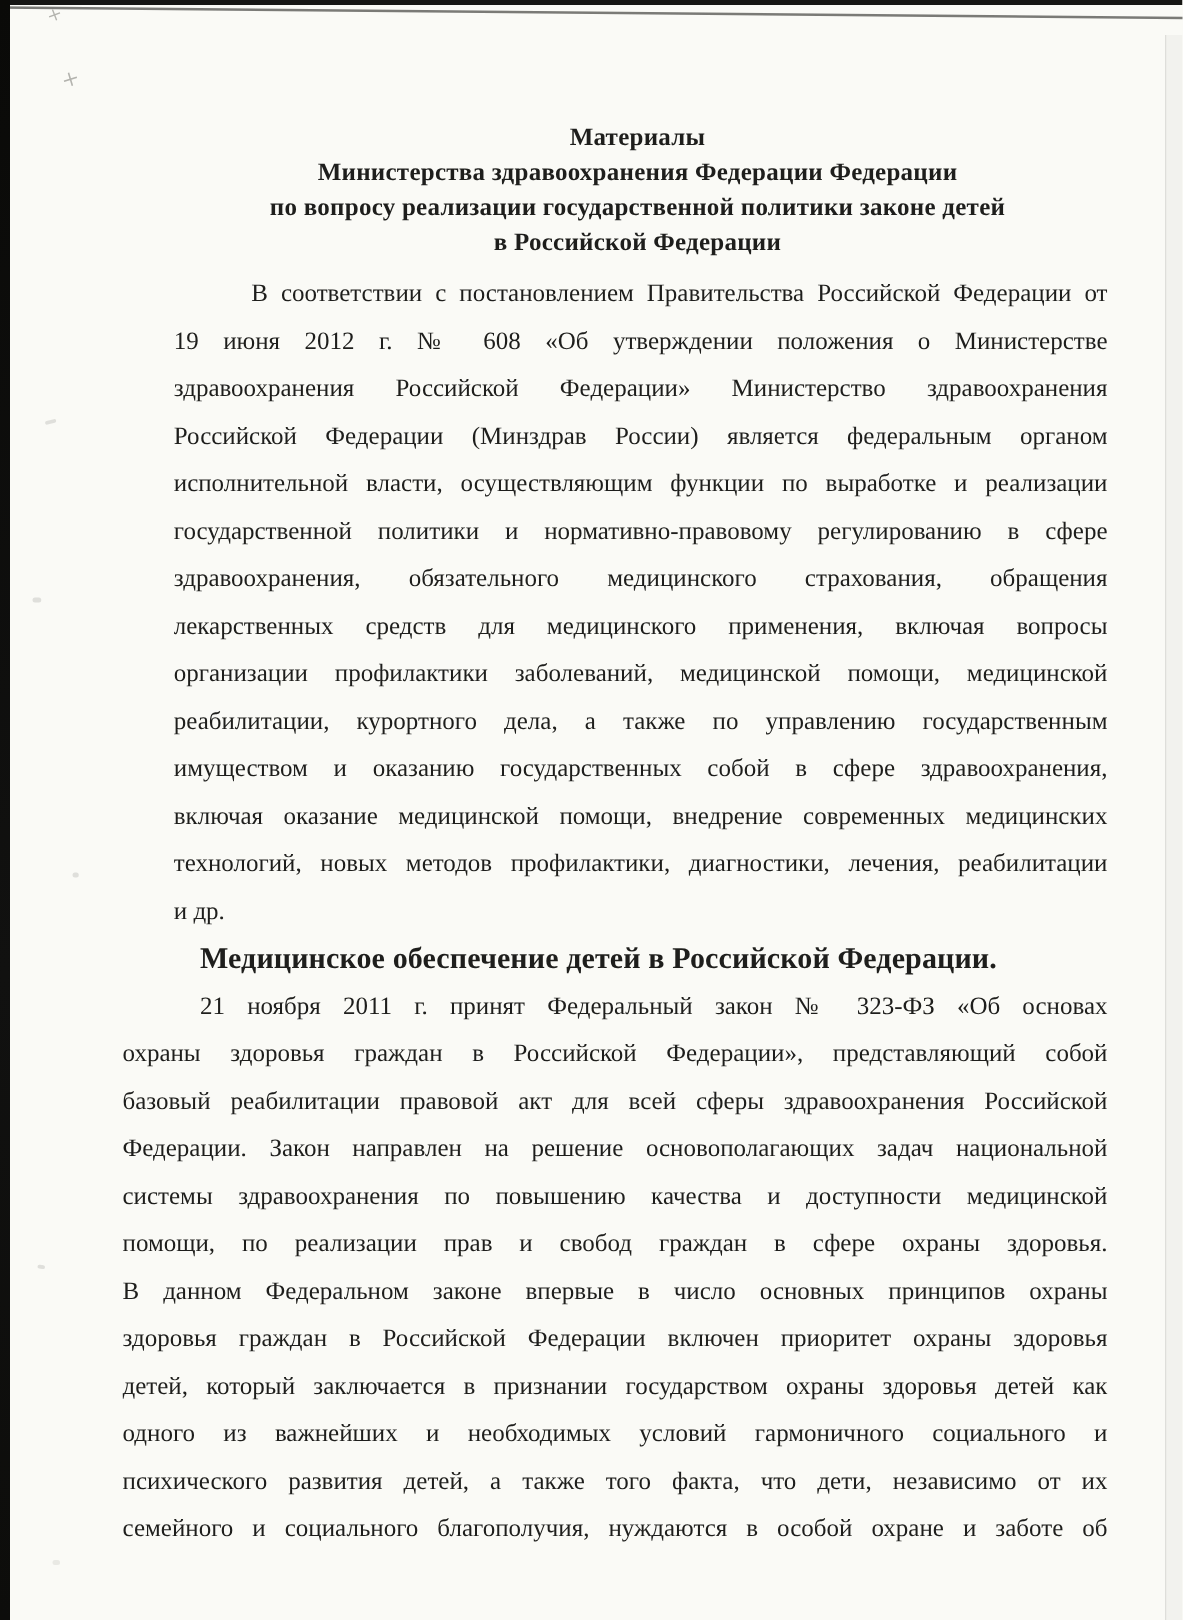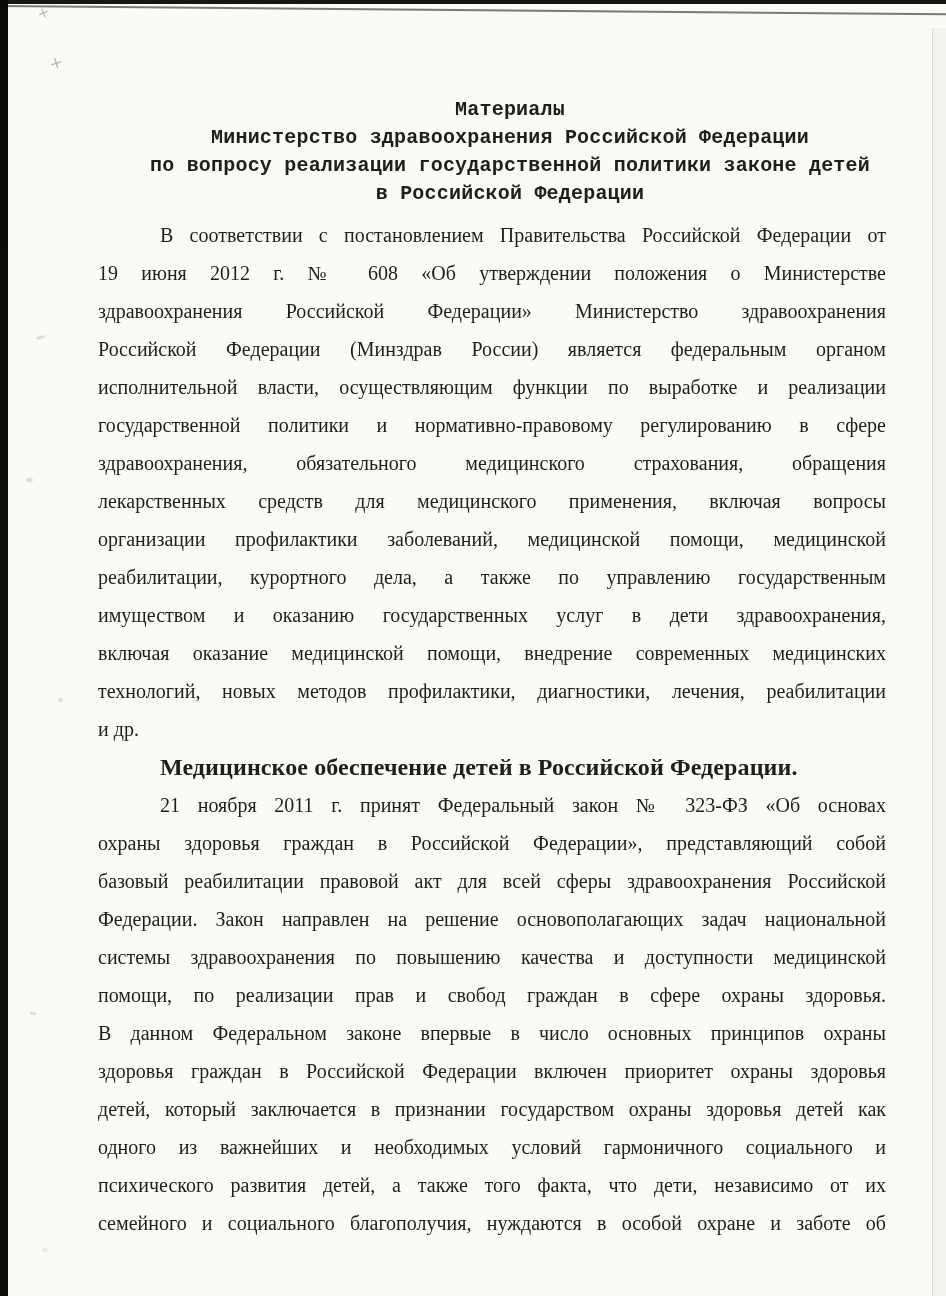--- a/index.html
+++ b/index.html
@@ -68,27 +68,27 @@
   }
   .title-block {
     margin-left: 36px;
   }
   .title-line {
     font-weight: bold;
     font-size: 20px;
     line-height: 28px;
     text-align: center;
     letter-spacing: 0.2px;
-    font-family: Liberation Mono, monospace;
   }
   .para {
     margin: 0;
   }
   .para-1 {
     margin-top: 8px;
+    margin-left: 41px;
   }
   .bline {
     font-size: 20px;
     line-height: 38px;
     text-align: justify;
     text-align-last: justify;
     text-justify: inter-word;
     overflow: hidden;
     white-space: normal;
   }
@@ -122,37 +122,37 @@
   <div class="smudge" style="left:36px; top:336px; width:9px; height:3px; transform:rotate(-14deg);"></div>
   <div class="smudge" style="left:26px; top:478px; width:7px; height:4px;"></div>
   <div class="smudge" style="left:58px; top:698px; width:5px; height:4px;"></div>
   <div class="smudge" style="left:30px; top:1012px; width:6px; height:3px; transform:rotate(10deg);"></div>
   <div class="smudge" style="left:42px; top:1248px; width:6px; height:4px; opacity:0.35;"></div>
 
   <div class="content">
 
     <div class="title-block">
       <div class="title-line">Материалы</div>
-      <div class="title-line">Министерство здравоохранения Российской Федерации</div>
+      <div class="title-line">Министерства здравоохранения Федерации Федерации</div>
       <div class="title-line">по вопросу реализации государственной политики законе детей</div>
       <div class="title-line">в Российской Федерации</div>
     </div>
 
     <div class="para para-1">
       <div class="bline indent">В соответствии с постановлением Правительства Российской Федерации от</div>
       <div class="bline">19 июня 2012 г. № 608 «Об утверждении положения о Министерстве</div>
       <div class="bline">здравоохранения Российской Федерации» Министерство здравоохранения</div>
       <div class="bline">Российской Федерации (Минздрав России) является федеральным органом</div>
       <div class="bline">исполнительной власти, осуществляющим функции по выработке и реализации</div>
       <div class="bline">государственной политики и нормативно-правовому регулированию в сфере</div>
       <div class="bline">здравоохранения, обязательного медицинского страхования, обращения</div>
       <div class="bline">лекарственных средств для медицинского применения, включая вопросы</div>
       <div class="bline">организации профилактики заболеваний, медицинской помощи, медицинской</div>
       <div class="bline">реабилитации, курортного дела, а также по управлению государственным</div>
-      <div class="bline">имуществом и оказанию государственных услуг в дети здравоохранения,</div>
+      <div class="bline">имуществом и оказанию государственных собой в сфере здравоохранения,</div>
       <div class="bline">включая оказание медицинской помощи, внедрение современных медицинских</div>
       <div class="bline">технологий, новых методов профилактики, диагностики, лечения, реабилитации</div>
       <div class="bline no-stretch">и др.</div>
     </div>
 
     <div class="section-heading">Медицинское обеспечение детей в Российской Федерации.</div>
 
     <div class="para">
       <div class="bline indent">21 ноября 2011 г.  принят Федеральный закон № 323-ФЗ «Об основах</div>
       <div class="bline">охраны здоровья граждан в Российской Федерации», представляющий собой</div>

